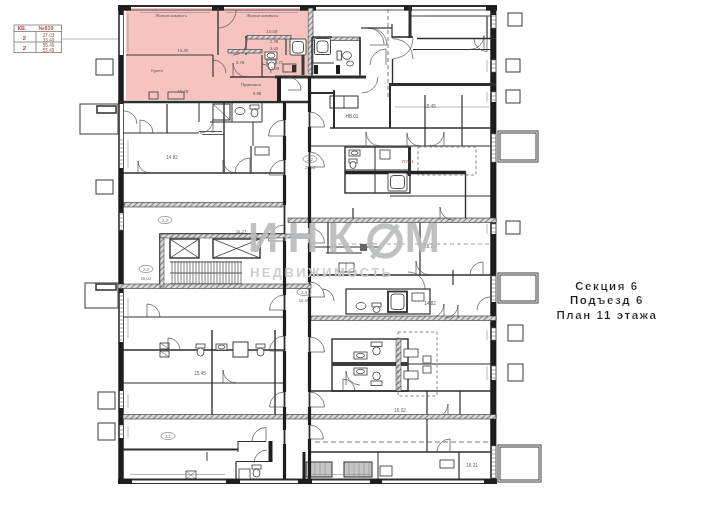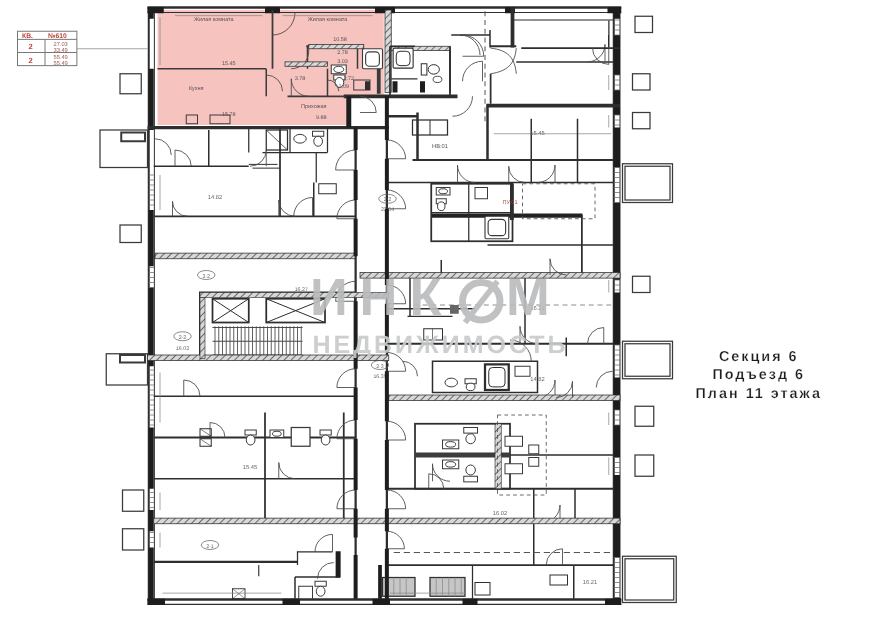--- a/index.html
+++ b/index.html
@@ -762,21 +762,21 @@
             font-weight:bold;font-size:42px;letter-spacing:9.5px;line-height:1;">ИНК<span style="opacity:0">О</span>М</div>
 
 <svg width="701" height="506" viewBox="0 0 701 506" style="pointer-events:none;position:absolute;left:0;top:0">
   <g opacity="0.9">
     <circle cx="385" cy="241" r="15" fill="none" stroke="#b9bbbd" stroke-width="5.5"></circle>
     <line x1="372" y1="258" x2="398" y2="225" stroke="#b9bbbd" stroke-width="4.5"></line>
   </g>
 </svg>
 
 <div style="position:absolute;left:250px;top:266px;width:260px;color:#c8cacc;opacity:0.92;
-            font-weight:bold;font-size:20px;letter-spacing:2.4px;line-height:1;">НЕДВИЖИМОСТЬ</div>
+            font-weight:bold;font-size:13px;letter-spacing:2.4px;line-height:1;">НЕДВИЖИМОСТЬ</div>
 
 <div style="position:absolute;left:497px;top:279px;width:220px;text-align:center;color:#1c1c1c;
             font-size:11.5px;font-weight:bold;letter-spacing:1.6px;line-height:1.24;
             -webkit-text-stroke:0.2px #ffffff;">
 Секция 6<br>Подъезд 6<br>План 11 этажа</div>
 
 </div>
   </div>
 
 </body></html>

